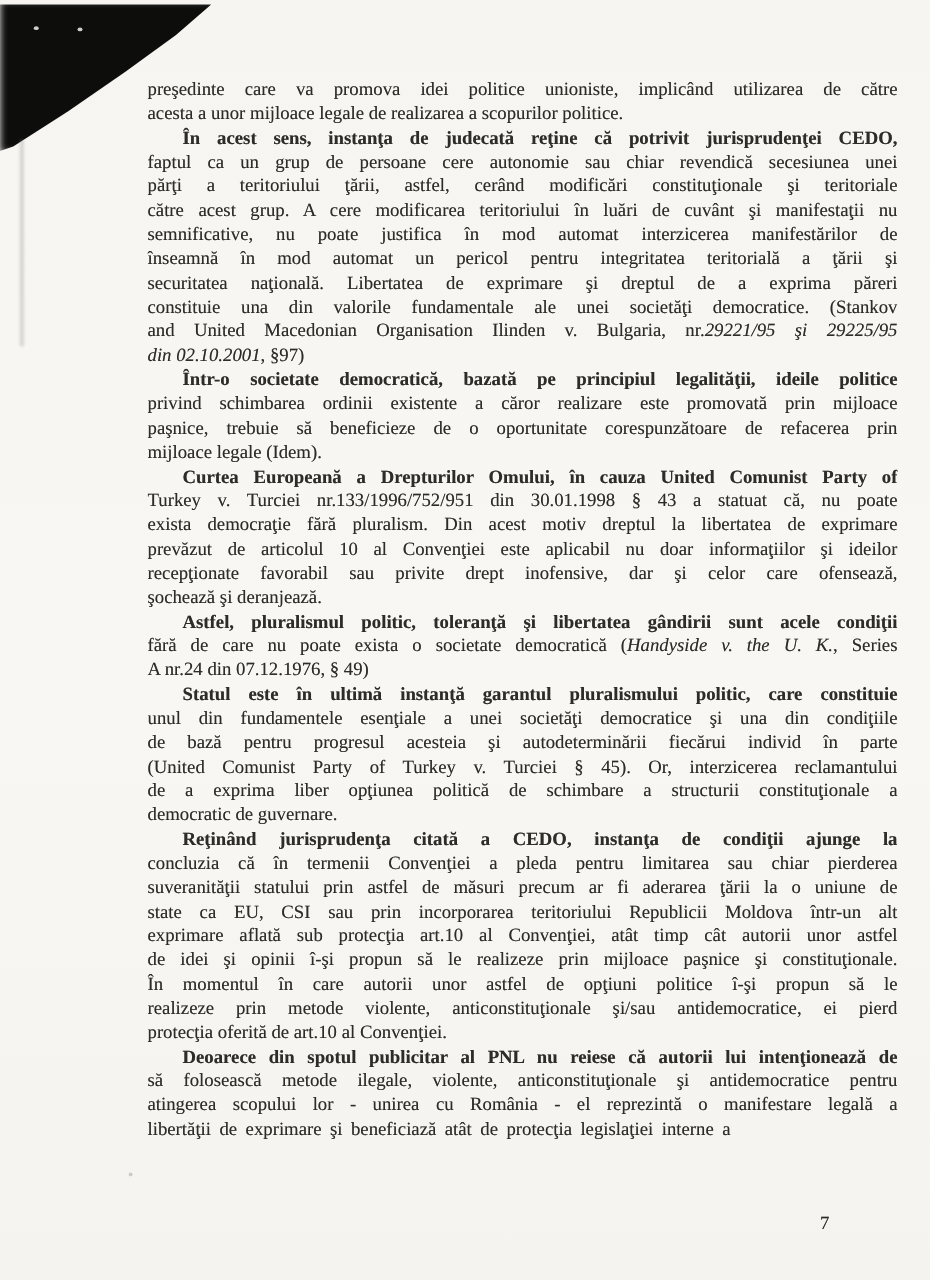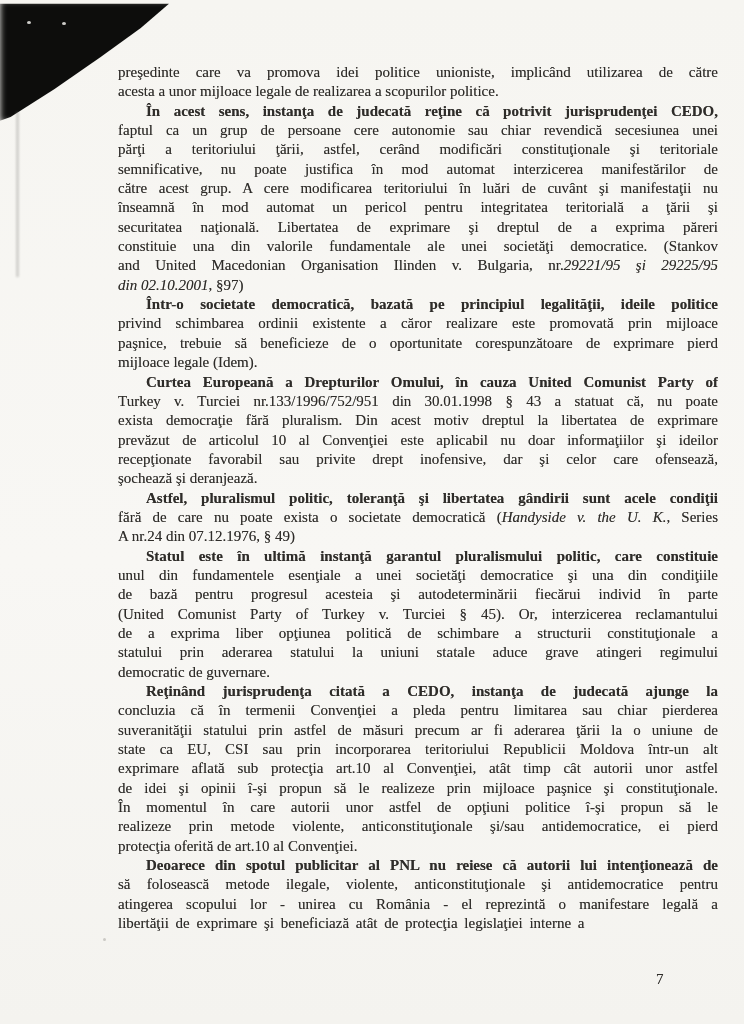--- a/index.html
+++ b/index.html
@@ -96,48 +96,47 @@
   <div class="dust d1"></div>
   <div class="dust d2"></div>
   <div class="streak"></div>
   <div class="speck"></div>
   <div class="textblock">
       <div class="line"><span>preşedinte care va promova idei politice unioniste, implicând utilizarea de către</span></div>
       <div class="line last"><span>acesta a unor mijloace legale de realizarea a scopurilor politice.</span></div>
       <div class="line indent"><span>În acest sens, instanţa de judecată reţine că potrivit jurisprudenţei CEDO,</span></div>
       <div class="line"><span>faptul ca un grup de persoane cere autonomie sau chiar revendică secesiunea unei</span></div>
       <div class="line"><span>părţi a teritoriului ţării, astfel, cerând modificări constituţionale şi teritoriale</span></div>
+      <div class="line"><span>către acest grup. A cere modificarea teritoriului în luări de cuvânt şi manifestaţii nu</span></div>
       <div class="line"><span>semnificative, nu poate justifica în mod automat interzicerea manifestărilor de</span></div>
-      <div class="line"><span>către acest grup. A cere modificarea teritoriului în luări de cuvânt şi manifestaţii nu</span></div>
       <div class="line"><span>înseamnă în mod automat un pericol pentru integritatea teritorială a ţării şi</span></div>
       <div class="line"><span>securitatea naţională. Libertatea de exprimare şi dreptul de a exprima păreri</span></div>
       <div class="line"><span>constituie una din valorile fundamentale ale unei societăţi democratice. (Stankov</span></div>
       <div class="line"><span>and United Macedonian Organisation Ilinden v. Bulgaria, nr.</span><em>29221/95 şi 29225/95</em></div>
       <div class="line last"><em>din 02.10.2001</em><span>, §97)</span></div>
       <div class="line indent"><span>Într-o societate democratică, bazată pe principiul legalităţii, ideile politice</span></div>
       <div class="line"><span>privind schimbarea ordinii existente a căror realizare este promovată prin mijloace</span></div>
-      <div class="line"><span>paşnice, trebuie să beneficieze de o oportunitate corespunzătoare de exprimare pierd</span></div>
+      <div class="line"><span>paşnice, trebuie să beneficieze de o oportunitate corespunzătoare de refacerea prin</span></div>
       <div class="line last"><span>mijloace legale (Idem).</span></div>
       <div class="line indent"><span>Curtea Europeană a Drepturilor Omului, în cauza United Comunist Party of</span></div>
       <div class="line"><span>Turkey v. Turciei nr.133/1996/752/951 din 30.01.1998 § 43 a statuat că, nu poate</span></div>
       <div class="line"><span>exista democraţie fără pluralism. Din acest motiv dreptul la libertatea de exprimare</span></div>
       <div class="line"><span>prevăzut de articolul 10 al Convenţiei este aplicabil nu doar informaţiilor şi ideilor</span></div>
       <div class="line"><span>recepţionate favorabil sau privite drept inofensive, dar şi celor care ofensează,</span></div>
       <div class="line last"><span>şochează şi deranjează.</span></div>
       <div class="line indent"><span>Astfel, pluralismul politic, toleranţă şi libertatea gândirii sunt acele condiţii</span></div>
       <div class="line"><span>fără de care nu poate exista o societate democratică (</span><em>Handyside v. the U. K.</em><span>, Series</span></div>
       <div class="line last"><span>A nr.24 din 07.12.1976, § 49)</span></div>
       <div class="line indent"><span>Statul este în ultimă instanţă garantul pluralismului politic, care constituie</span></div>
       <div class="line"><span>unul din fundamentele esenţiale a unei societăţi democratice şi una din condiţiile</span></div>
       <div class="line"><span>de bază pentru progresul acesteia şi autodeterminării fiecărui individ în parte</span></div>
       <div class="line"><span>(United Comunist Party of Turkey v. Turciei § 45). Or, interzicerea reclamantului</span></div>
       <div class="line"><span>de a exprima liber opţiunea politică de schimbare a structurii constituţionale a</span></div>
-      <div class="line"><span>statului prin aderarea statului la uniuni statale aduce grave atingeri regimului</span></div>
       <div class="line last"><span>democratic de guvernare.</span></div>
-      <div class="line indent"><span>Reţinând jurisprudenţa citată a CEDO, instanţa de judecată ajunge la</span></div>
+      <div class="line indent"><span>Reţinând jurisprudenţa citată a CEDO, instanţa de condiţii ajunge la</span></div>
       <div class="line"><span>concluzia că în termenii Convenţiei a pleda pentru limitarea sau chiar pierderea</span></div>
       <div class="line"><span>suveranităţii statului prin astfel de măsuri precum ar fi aderarea ţării la o uniune de</span></div>
       <div class="line"><span>state ca EU, CSI sau prin incorporarea teritoriului Republicii Moldova într-un alt</span></div>
       <div class="line"><span>exprimare aflată sub protecţia art.10 al Convenţiei, atât timp cât autorii unor astfel</span></div>
       <div class="line"><span>de idei şi opinii î-şi propun să le realizeze prin mijloace paşnice şi constituţionale.</span></div>
       <div class="line"><span>În momentul în care autorii unor astfel de opţiuni politice î-şi propun să le</span></div>
       <div class="line"><span>realizeze prin metode violente, anticonstituţionale şi/sau antidemocratice, ei pierd</span></div>
       <div class="line last"><span>protecţia oferită de art.10 al Convenţiei.</span></div>
       <div class="line indent"><span>Deoarece din spotul publicitar al PNL nu reiese că autorii lui intenţionează de</span></div>
       <div class="line"><span>să folosească metode ilegale, violente, anticonstituţionale şi antidemocratice pentru</span></div>

